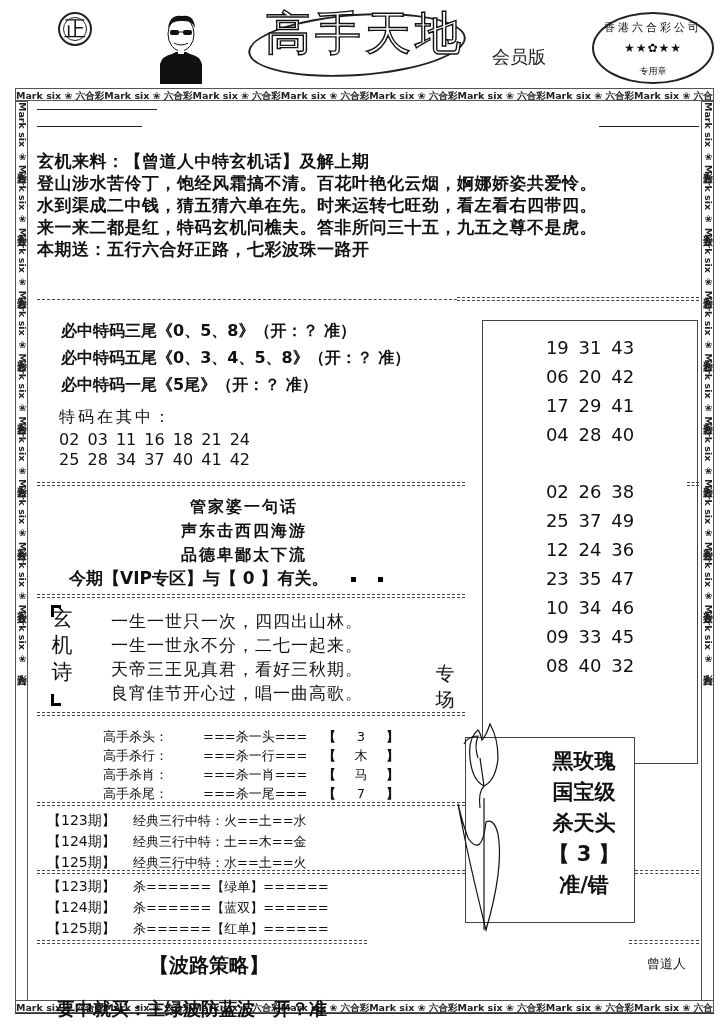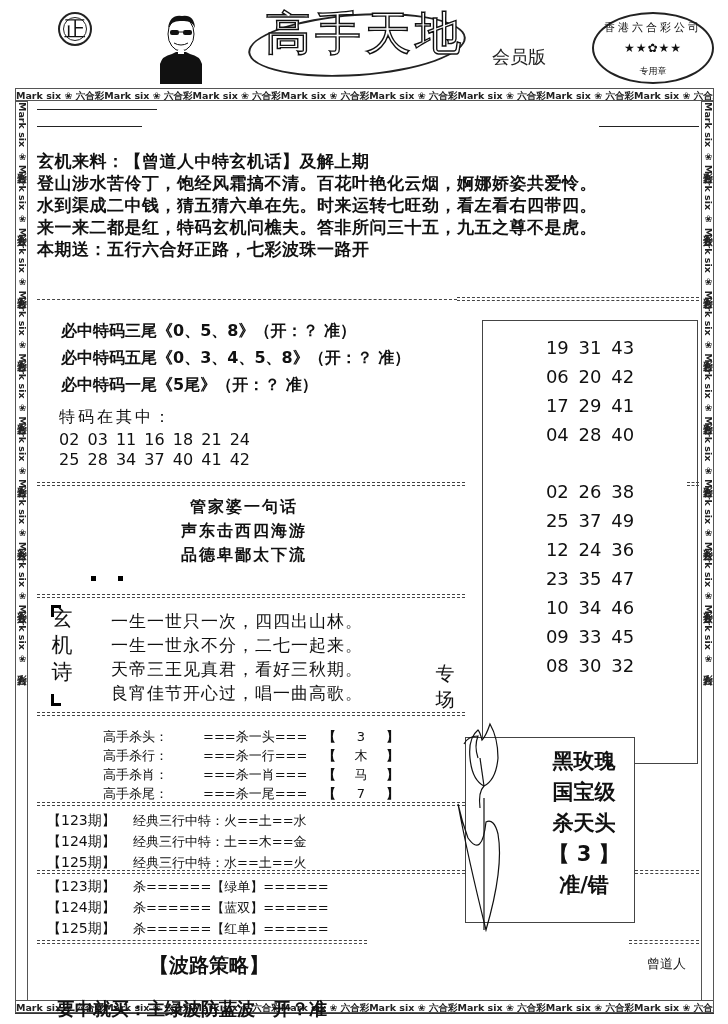--- a/index.html
+++ b/index.html
@@ -151,31 +151,31 @@
       <div>06 20 42</div>
       <div>17 29 41</div>
       <div>04 28 40</div>
       <div class="gap"></div>
       <div>02 26 38</div>
       <div>25 37 49</div>
       <div>12 24 36</div>
       <div>23 35 47</div>
       <div>10 34 46</div>
       <div>09 33 45</div>
-      <div>08 30 32</div>
+      <div>08 40 32</div>
     </div>
   </div>
 
   <div class="gj">
     <div>管家婆一句话</div>
     <div>声东击西四海游</div>
     <div>品德卑鄙太下流</div>
   </div>
   <div class="vip">
-    <span class="sq"></span><span class="sq"></span>
+    <span>今期【VIP专区】与【 0 】有关。</span><span class="sq"></span><span class="sq"></span>
   </div>
 
   <div class="dbl" style="left:8px; top:492px; width:428px;"></div>
 
   <div class="xjs-br-top"></div>
   <div class="xjs-label">
     <div>玄</div>
     <div>机</div>
     <div>诗</div>
   </div>

